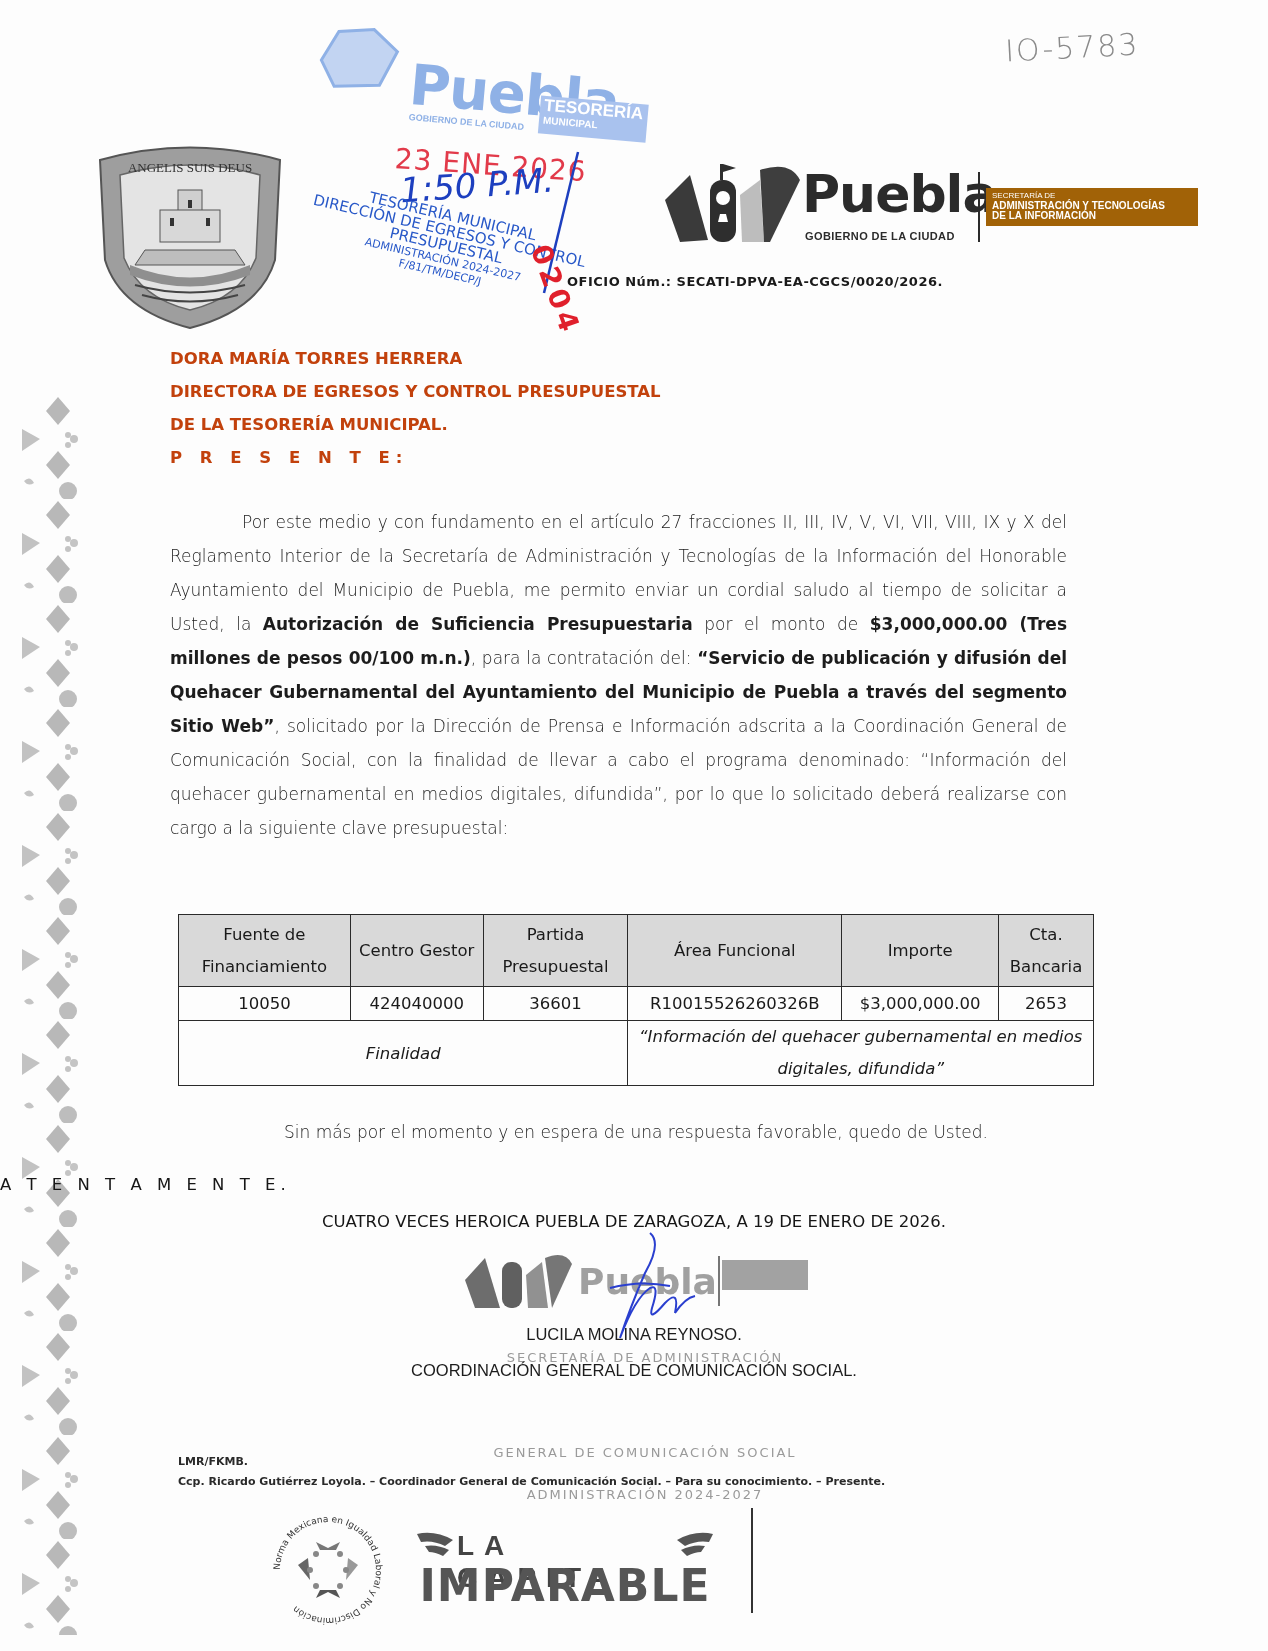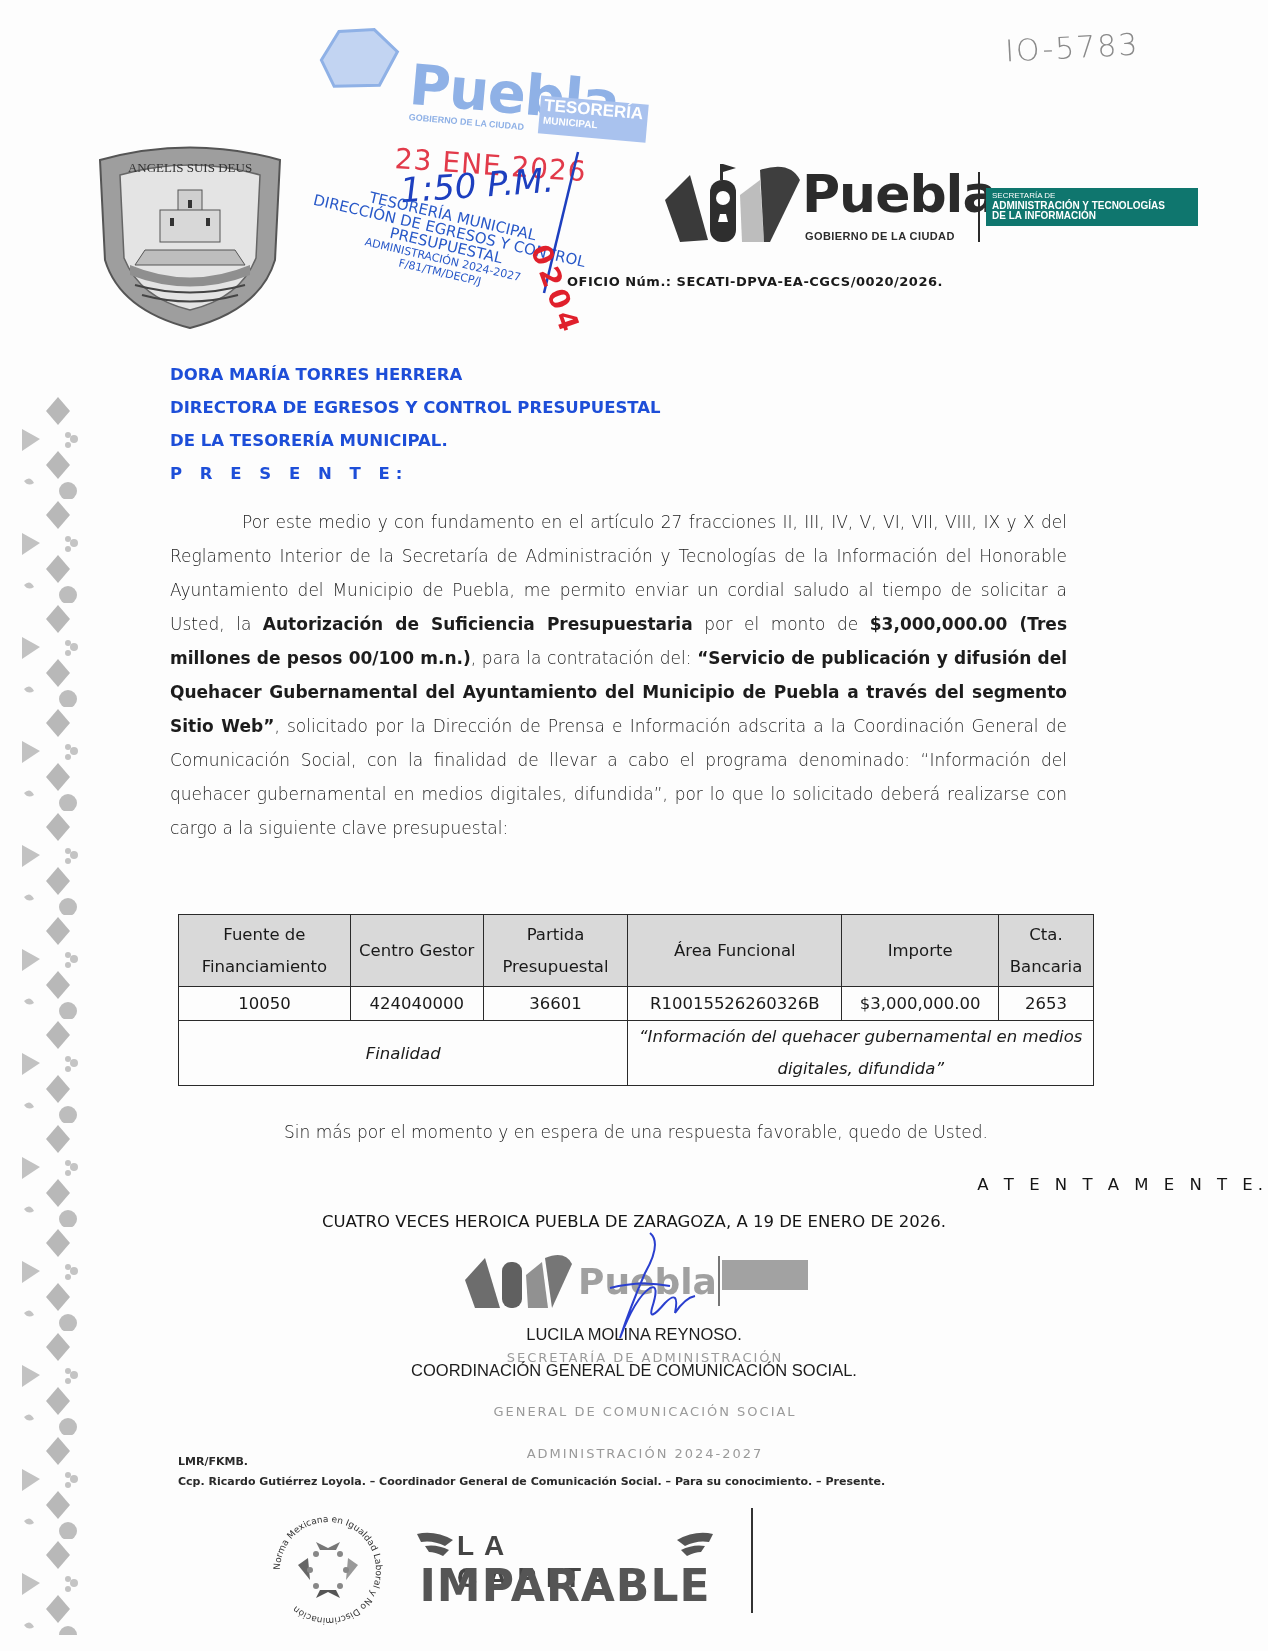--- a/index.html
+++ b/index.html
@@ -31,44 +31,44 @@
   .stamp-text .small { font-size: 11px; line-height: 13px; }
   .stamp-slash { left: 540px; top: 150px; width: 40px; height: 145px; }
   .red-number { left: 555px; top: 240px; color: #e0202c; font-size: 28px; font-weight: bold; transform: rotate(70deg); transform-origin: left top; font-family: "DejaVu Sans", sans-serif; letter-spacing: 4px; }
 
   
   .header-logo { left: 660px; top: 160px; width: 540px; height: 90px; }
   .header-logo .emblem { position: absolute; left: 0; top: 0; width: 145px; height: 88px; }
   .header-logo .puebla { position: absolute; left: 142px; top: 4px; font-size: 52px; font-weight: bold; color: #2b2b2b; font-family: "DejaVu Sans", sans-serif; letter-spacing: -1px; }
   .header-logo .gob { position: absolute; left: 145px; top: 70px; font-size: 11px; font-weight: bold; color: #2b2b2b; letter-spacing: 0.4px; }
   .header-logo .vline { position: absolute; left: 318px; top: 12px; width: 2px; height: 70px; background: #2b2b2b; }
-  .header-logo .secbox { position: absolute; left: 326px; top: 28px; width: 212px; height: 38px; background: #0f766e; color: #fff; padding: 3px 6px; font-size: 10px; line-height: 10px; font-weight: bold; }
+  .header-logo .secbox { position: absolute; left: 326px; top: 28px; width: 212px; height: 38px; background: #a16207; color: #fff; padding: 3px 6px; font-size: 10px; line-height: 10px; font-weight: bold; }
   .header-logo .secbox .t1 { font-size: 8px; font-weight: normal; }
 
   .oficio { left: 567px; top: 274px; font-size: 13px; font-weight: bold; color: #1a1a1a; letter-spacing: 0.5px; font-family: "DejaVu Sans", sans-serif; }
 
   
-  .addressee { left: 170px; top: 342px; font-size: 16.5px; font-weight: bold; line-height: 33px; font-family: "DejaVu Sans", sans-serif; color: #1d4ed8; margin-top: 16px; }
+  .addressee { left: 170px; top: 342px; font-size: 16.5px; font-weight: bold; line-height: 33px; font-family: "DejaVu Sans", sans-serif; color: #c2410c; }
   .presente { letter-spacing: 6px; }
 
   
   .body-para { left: 170px; top: 505px; width: 897px; font-size: 17px; line-height: 34px; text-align: justify; font-family: "DejaVu Sans", sans-serif; color: #1c1c1c; font-weight: 300; }
   .body-para .indent { display: inline-block; width: 72px; }
   .body-para b { font-weight: bold; }
 
   
   .budget-table { left: 178px; top: 914px; width: 916px; border-collapse: collapse; font-family: "DejaVu Sans", sans-serif; font-size: 16.5px; color: #1a1a1a; }
   .budget-table th, .budget-table td { border: 1.5px solid #2a2a2a; text-align: center; vertical-align: middle; }
   .budget-table th { background: #d9d9d9; font-weight: normal; line-height: 32px; height: 72px; padding: 0 4px; }
   .budget-table td { height: 34px; padding: 0 4px; }
   .budget-table td.fin { font-style: italic; height: 62px; }
   .budget-table td.fin-val { font-style: italic; line-height: 32px; }
 
   .closing { left: 0; top: 1122px; width: 1268px; text-align: center; padding-left: 4px; font-size: 17px; font-family: "DejaVu Sans", sans-serif; color: #1c1c1c; font-weight: 300; }
-  .atentamente { left: 0; top: 1175px; width: 1268px; text-align: right; font-size: 16.5px; letter-spacing: 5px; font-family: "DejaVu Sans", sans-serif; }
+  .atentamente { left: 0; top: 1175px; width: 1268px; text-align: left; font-size: 16.5px; letter-spacing: 5px; font-family: "DejaVu Sans", sans-serif; }
   .place-date { left: 0; top: 1212px; width: 1268px; text-align: center; padding-left: 0; font-size: 16.5px; font-family: "DejaVu Sans", sans-serif; }
 
   
   .sig-logo { left: 460px; top: 1250px; width: 350px; height: 62px; opacity: 0.8; }
   .sig-scribble { left: 590px; top: 1228px; width: 110px; height: 130px; }
 
   .signer { left: 0; top: 1318px; width: 1268px; text-align: center; font-size: 16.5px; line-height: 32px; font-family: Liberation Sans, sans-serif; color: #1c1c1c; }
   .faint-seal { left: 460px; top: 1330px; width: 370px; text-align: center; font-size: 13px; color: #9a9a9a; letter-spacing: 2px; font-family: "DejaVu Sans", sans-serif; line-height: 20px; }
 
   .ccp { left: 178px; top: 1452px; font-size: 11px; font-weight: bold; line-height: 20px; font-family: "DejaVu Sans", sans-serif; color: #2a2a2a; }
@@ -221,21 +221,21 @@
   <text x="118" y="44" font-size="36" font-weight="bold" fill="#8a8a8a" font-family="DejaVu Sans, sans-serif">Puebla</text>
   <rect x="262" y="10" width="86" height="30" fill="#8c8c8c"></rect>
   <rect x="258" y="6" width="2" height="50" fill="#555"></rect>
 </svg>
 <svg class="abs sig-scribble" viewBox="0 0 110 130">
   <path d="M60,5 Q72,15 55,45 Q40,80 30,110 Q45,70 60,60 Q70,55 62,80 Q58,95 75,75 Q90,60 85,85 Q95,70 105,68 M20,60 Q50,52 80,58" stroke="#2a3fcf" stroke-width="2" fill="none"></path>
 </svg>
 
 <div class="abs faint-seal">
   <div style="margin-top:18px">SECRETARÍA DE ADMINISTRACIÓN</div>
-  <div style="margin-top:34px">GENERAL DE COMUNICACIÓN SOCIAL</div>
+  <div style="margin-top:75px">GENERAL DE COMUNICACIÓN SOCIAL</div>
   <div style="margin-top:22px">ADMINISTRACIÓN 2024-2027</div>
 </div>
 
 <div class="abs signer">
   <div>LUCILA MOLINA REYNOSO.</div>
   <div style="margin-top:4px">COORDINACIÓN GENERAL DE COMUNICACIÓN SOCIAL.</div>
 </div>
 
 <div class="abs ccp">
   <div>LMR/FKMB.</div>

